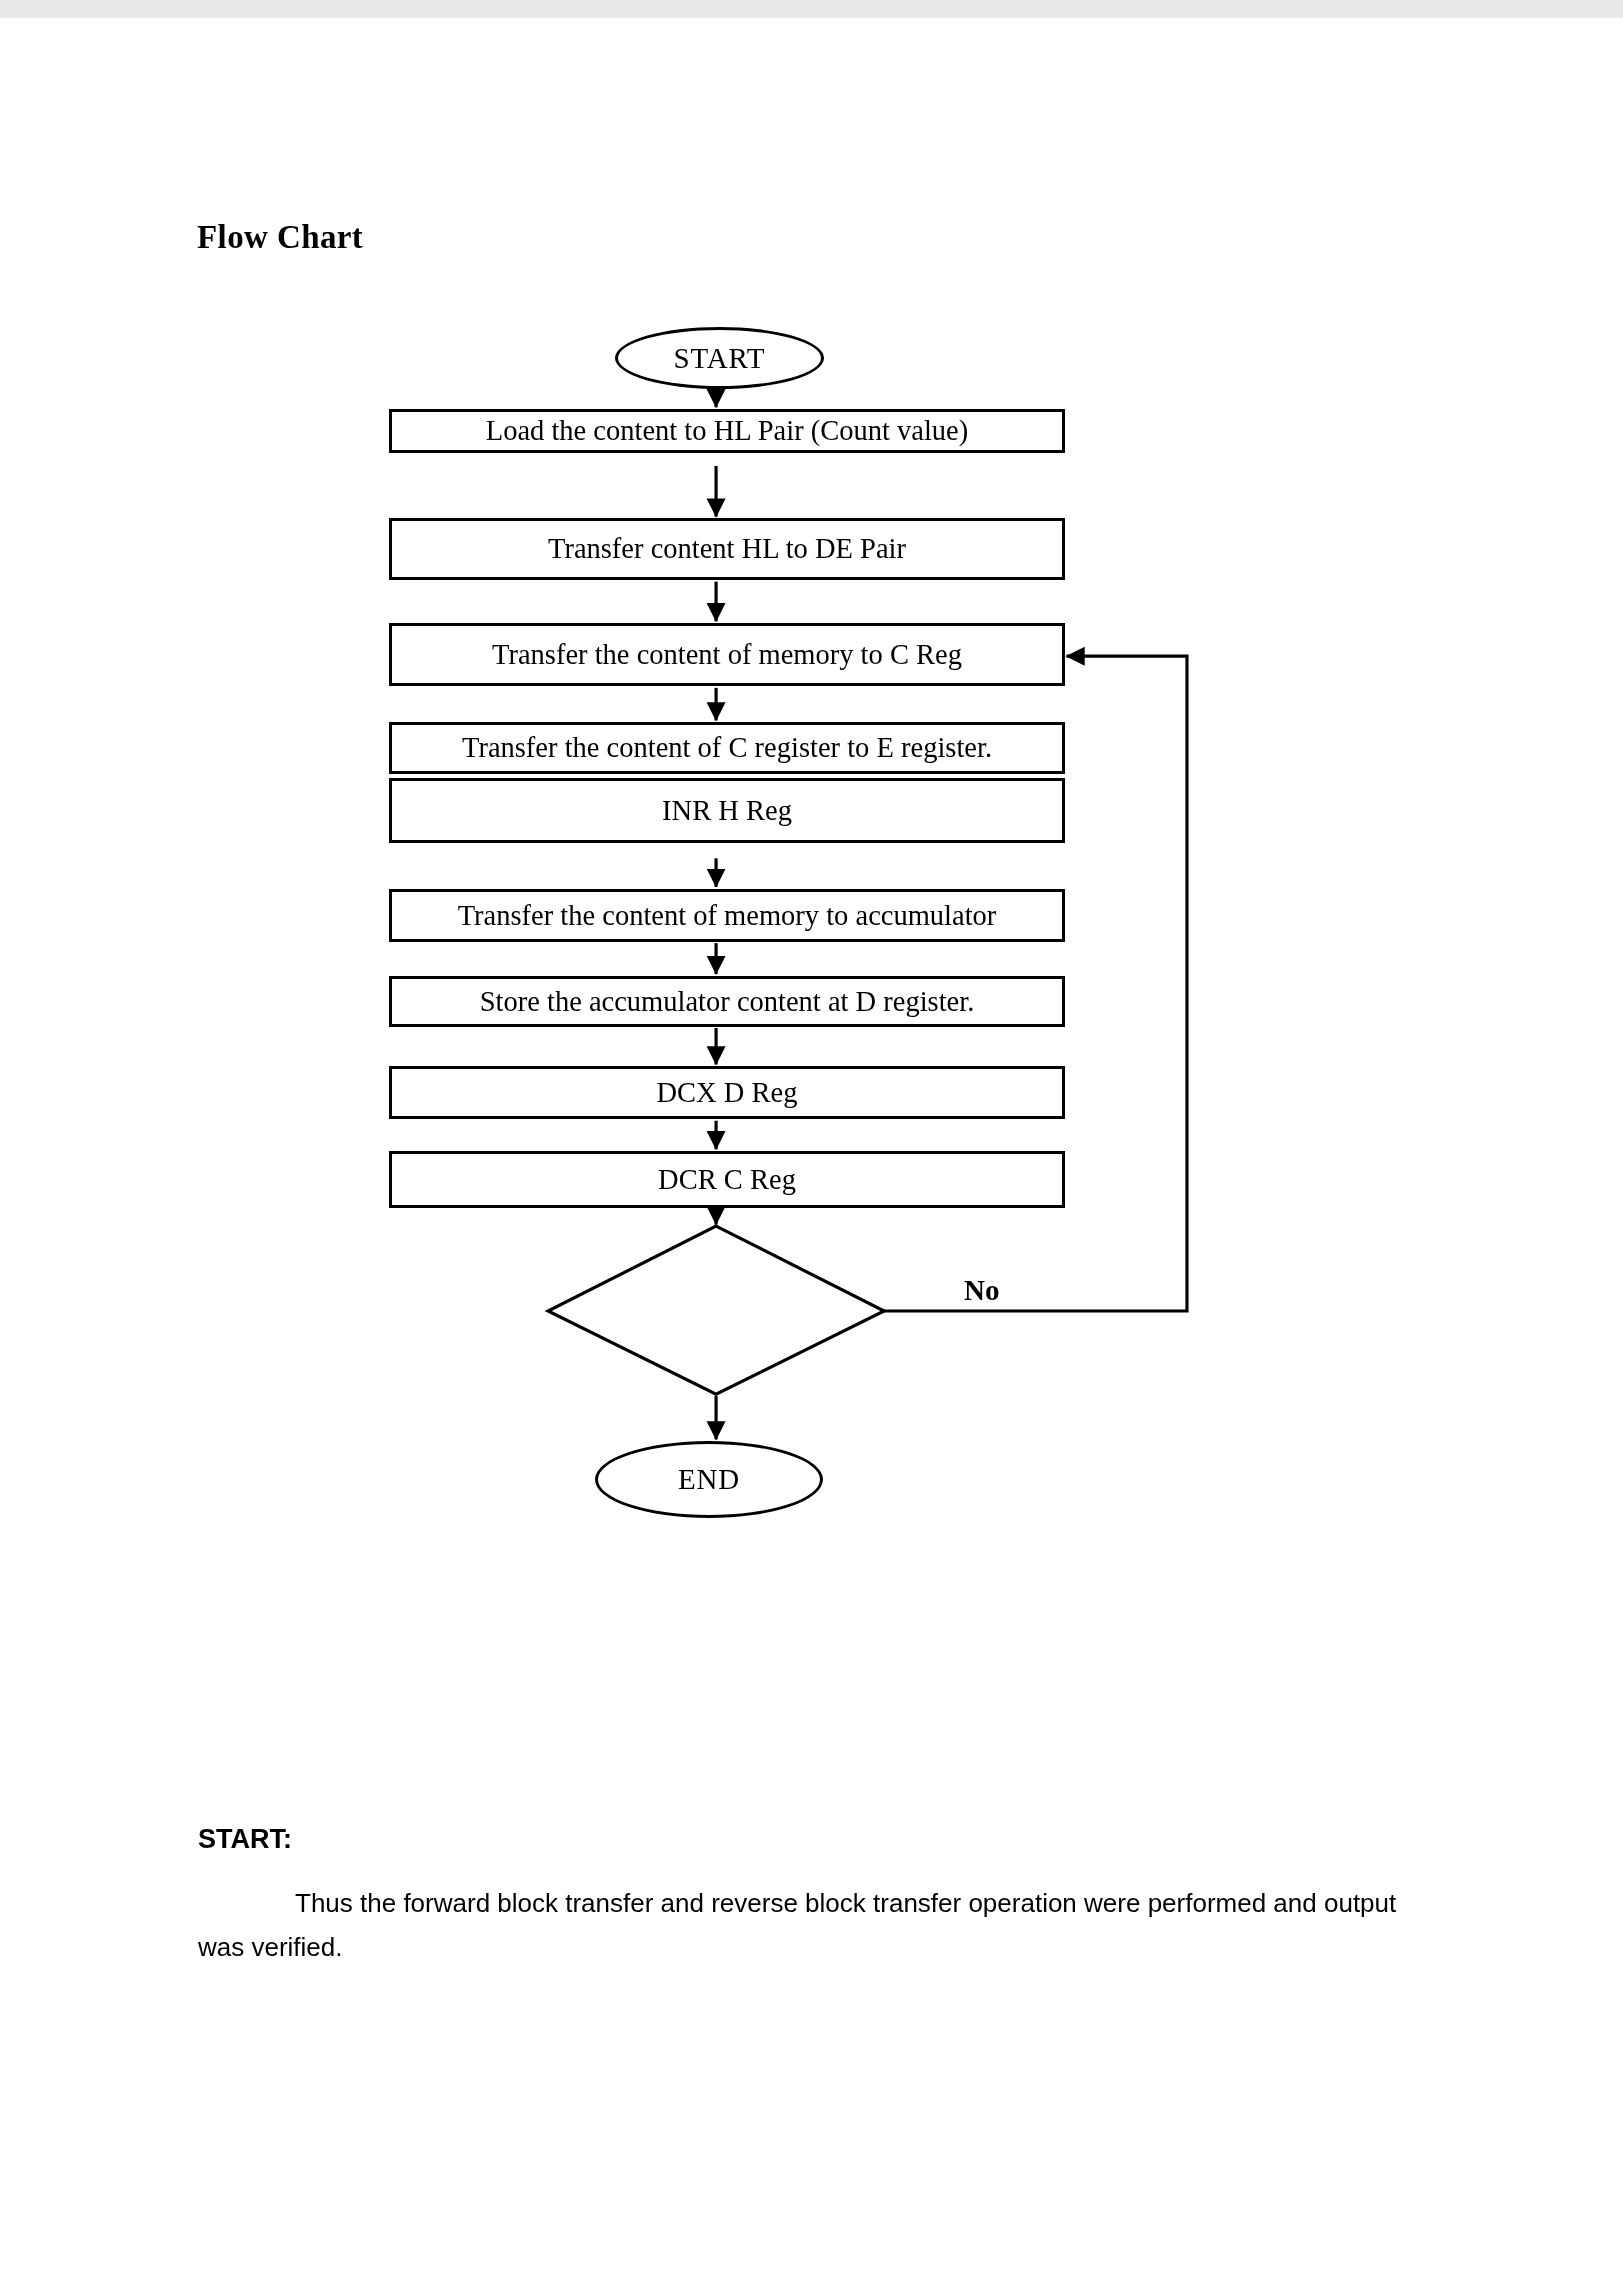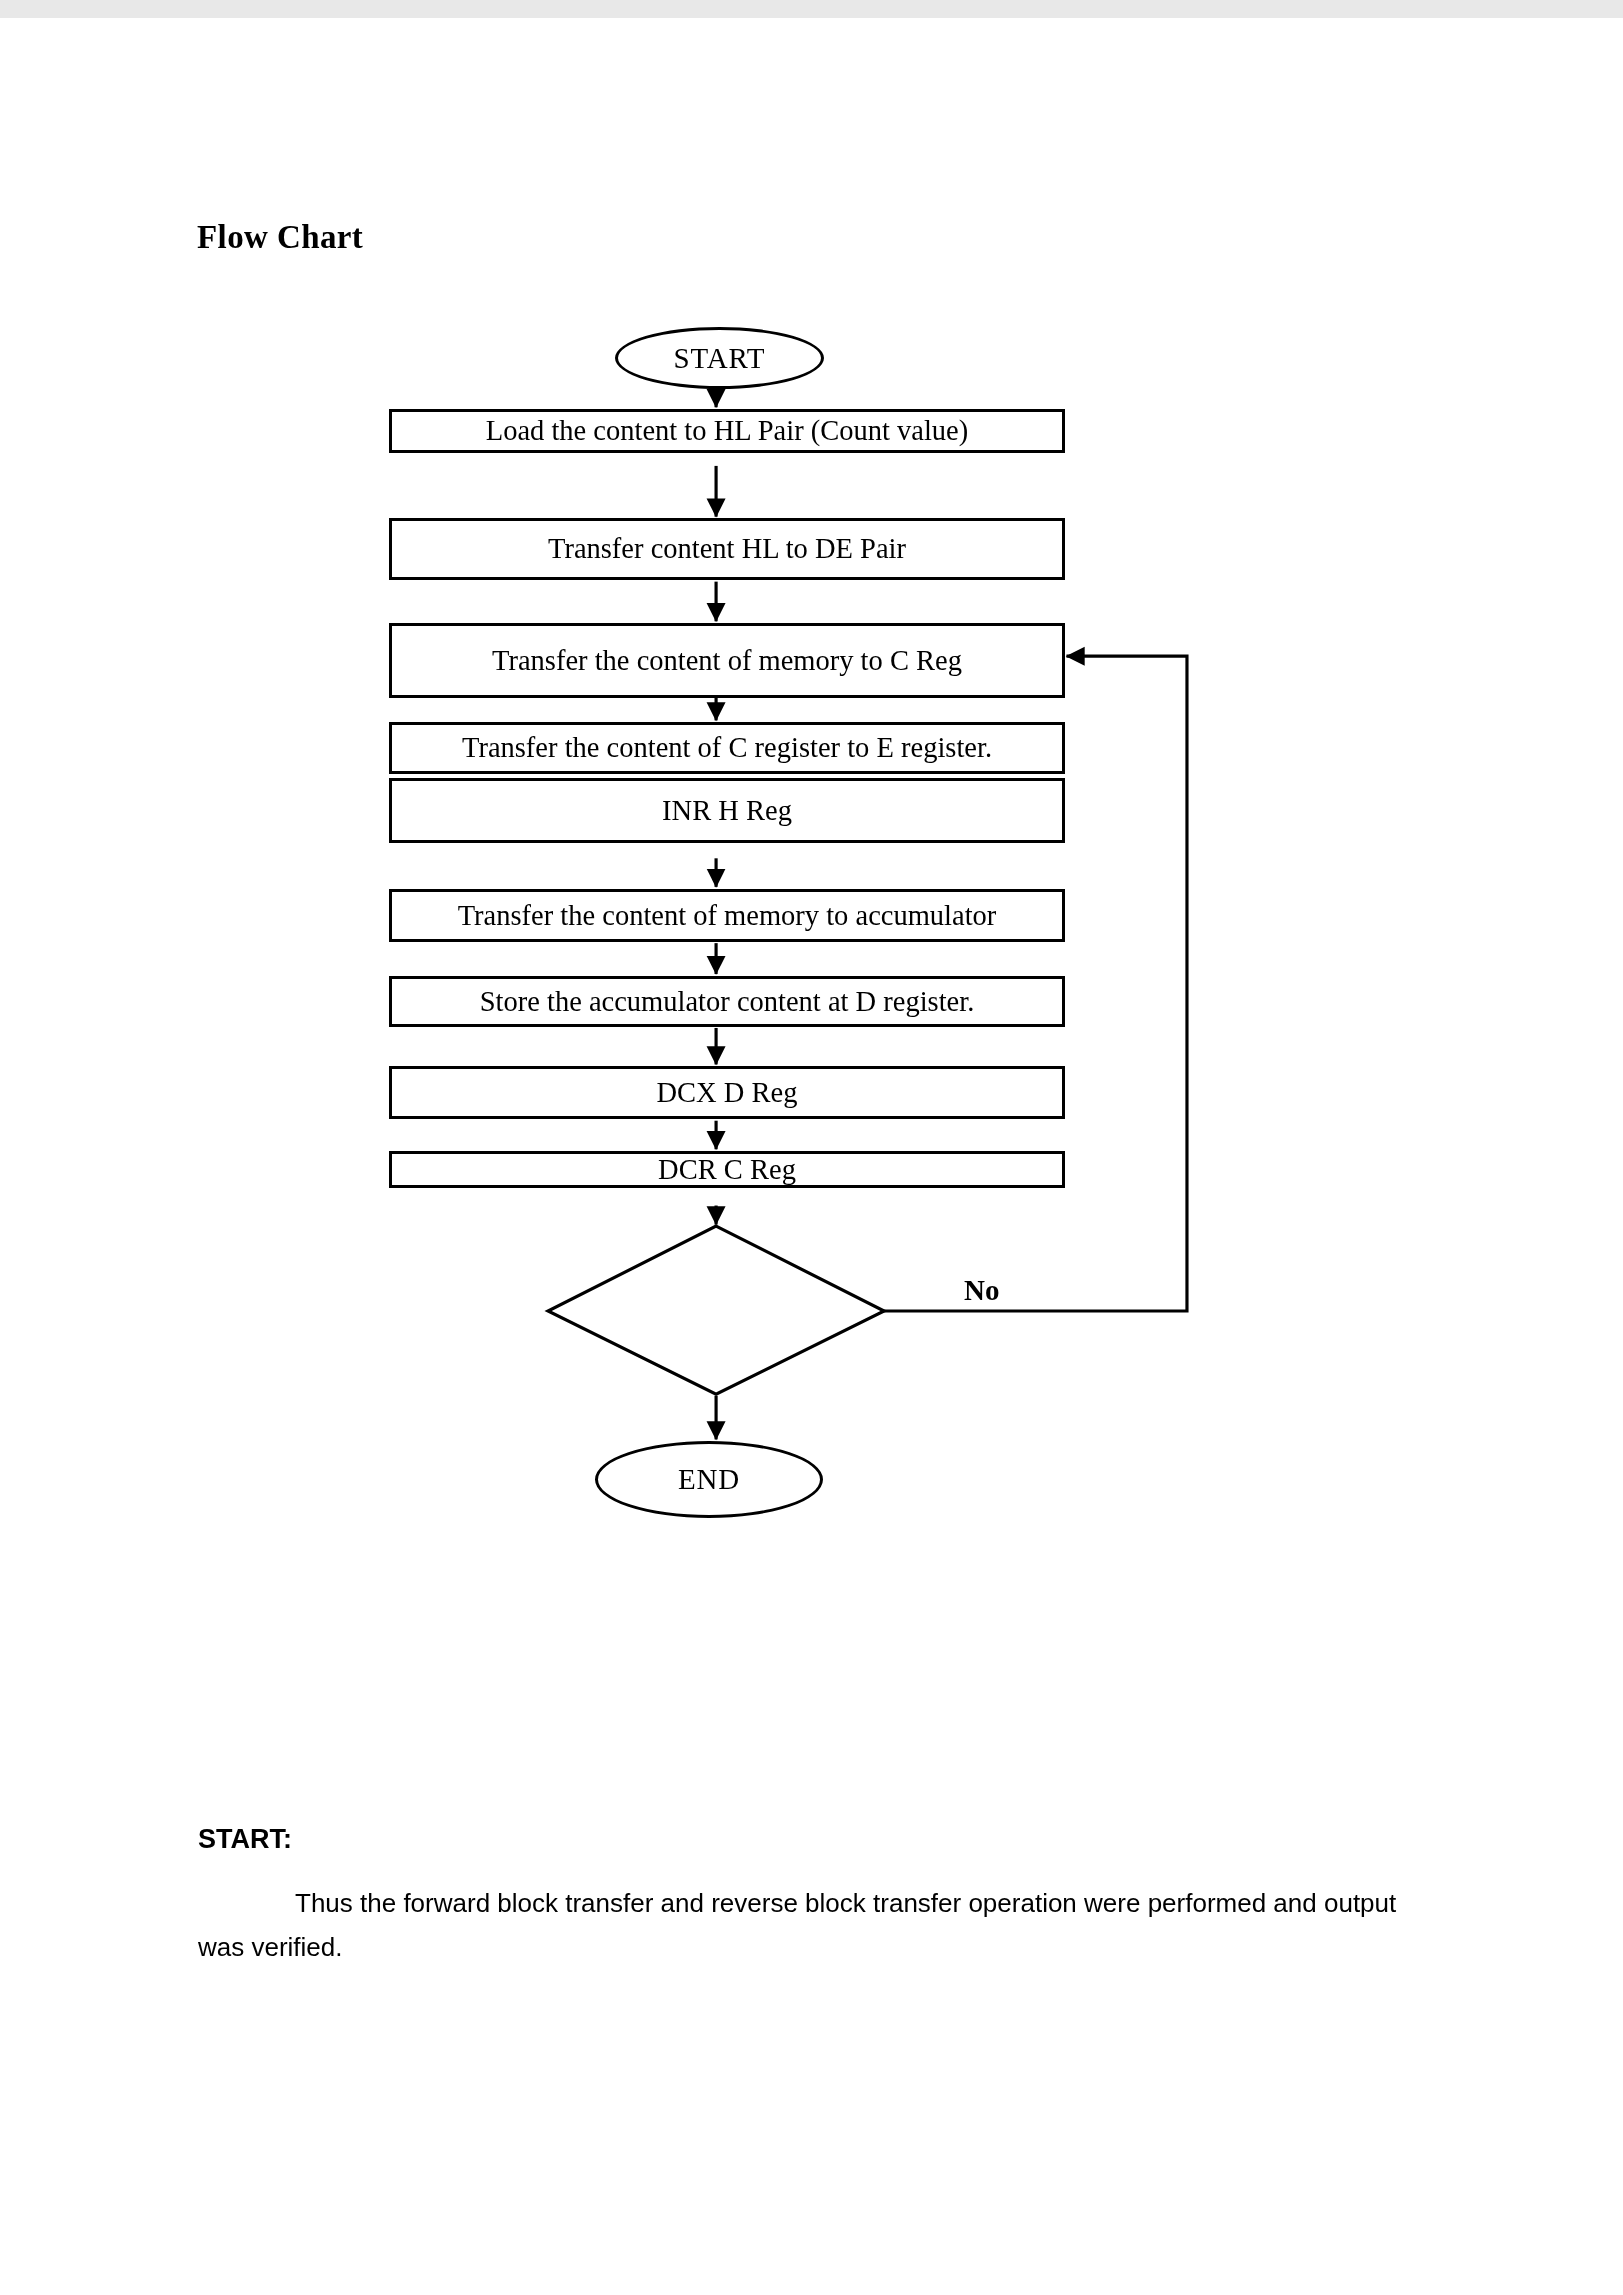--- a/index.html
+++ b/index.html
@@ -37,27 +37,27 @@
     text-align: center;
   }
   .pbox {
     left: 389px;
     width: 676px;
     font-size: 28.5px;
     line-height: 32px;
   }
   .box1 { top: 391px;  height: 44px; }
   .box2 { top: 500px;  height: 62px; }
-  .box3 { top: 605px;  height: 75px; }
+  .box3 { top: 605px;  height: 63px; }
   .box4 { top: 704px;  height: 52px; }
   .box5 { top: 760px;  height: 65px; }
   .box6 { top: 871px; height: 53px; }
   .box7 { top: 958px; height: 51px; }
   .box8 { top: 1048px; height: 53px; }
-  .box9 { top: 1133px; height: 37px; }
+  .box9 { top: 1133px; height: 57px; }
   .ellipse {
     border-radius: 50%;
     font-size: 29px;
     letter-spacing: 0.8px;
   }
   .start-ellipse { left: 615px; top: 309px;  width: 209px; height: 62px; }
   .end-ellipse   { left: 595px; top: 1423px; width: 228px; height: 77px; }
   .decision-label {
     position: absolute;
     left: 557px;

